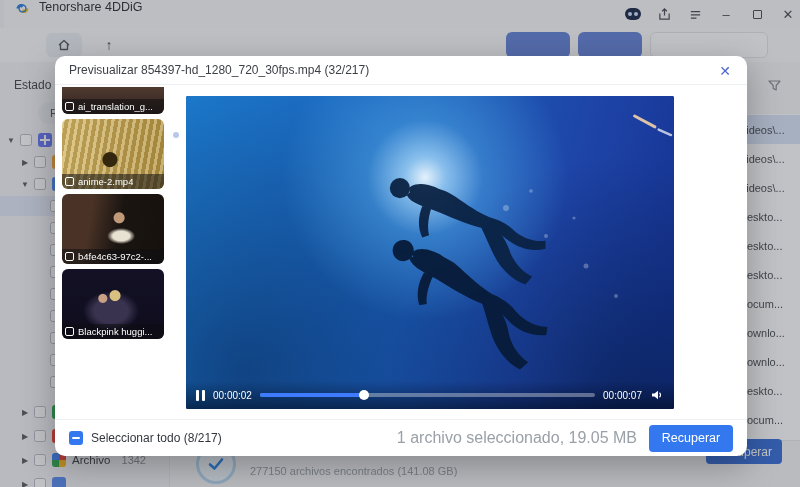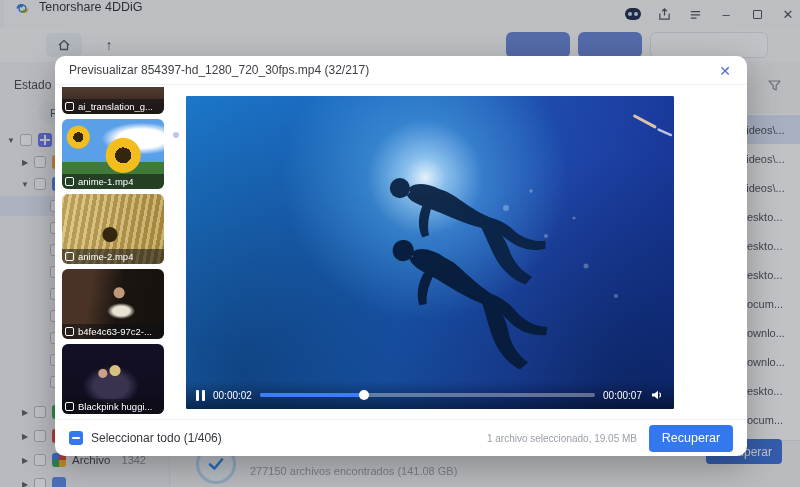--- a/index.html
+++ b/index.html
@@ -109,21 +109,21 @@
   .ptime { font-size:10px; color:#fff; }
   .ptrack { flex:1; height:4px; background:rgba(255,255,255,0.35); border-radius:2px; position:relative; }
   .pfill { height:4px; background:#3e7bff; border-radius:2px; position:relative; }
   .pthumb { position:absolute; right:-5px; top:-3px; width:10px; height:10px; border-radius:50%; background:#fff; }
 
   .mfoot { position:absolute; left:0; bottom:0; width:100%; height:37px; border-top:1px solid #eef0f3; display:flex; align-items:center; padding:0 14px; }
   .selcb { width:14px; height:14px; background:#3478f0; border-radius:3px; position:relative; flex:0 0 auto; }
   .selcb::after { content:""; position:absolute; left:3px; top:6px; width:8px; height:2px; background:#fff; border-radius:1px; }
   .sellabel { margin-left:8px; font-size:12px; color:#33373d; }
   .mfoot-right { margin-left:auto; display:flex; align-items:center; gap:12px; }
-  .selinfo { font-size:10px; color:#9aa0a8; }
+  .selinfo { font-size:16px; color:#9aa0a8; }
   .recoverbtn { width:84px; height:27px; background:#3478f0; border-radius:4px; color:#fff; font-size:12.5px; display:flex; align-items:center; justify-content:center; cursor:pointer; }
 </style>
 </head>
 <body>
 
 <div class="app">
 
   <div class="titlebar">
     <svg class="logo" viewBox="0 0 20 20">
       <path d="M3 10 C3 5,9 3,12 6 L9 9 C7 8,6 9,6 10 Z" fill="#2f7fe0"></path>
@@ -271,26 +271,20 @@
     <div class="mhead">
       <span class="mtitle">Previsualizar 854397-hd_1280_720_30fps.mp4 (32/217)</span>
       <span class="mclose">✕</span>
     </div>
 
     <div class="thumbcol">
       <div class="thumb first th1">
         <div class="tstrip">
             <span class="tcb"></span>
             <span class="tname">ai_translation_g...</span>
-          </div>
-      </div>
-      <div class="thumb th2">
-        <div class="tstrip">
-            <span class="tcb"></span>
-            <span class="tname">anime-1.mp4</span>
           </div>
       </div>
       <div class="thumb th3">
         <div class="tstrip">
             <span class="tcb"></span>
             <span class="tname">anime-2.mp4</span>
           </div>
       </div>
       <div class="thumb th4">
         <div class="tstrip">
@@ -351,21 +345,21 @@
         <span class="ptime">00:00:07</span>
         <svg width="14" height="14" viewBox="0 0 14 14">
             <path d="M2 5.5 h2.5 L8 2.8 v8.4 L4.5 8.5 H2 Z" fill="#fff"></path>
             <path d="M9.5 4.8 a3 3 0 0 1 0 4.4" fill="none" stroke="#fff" stroke-width="1.2"></path>
           </svg>
       </div>
     </div>
 
     <div class="mfoot">
       <span class="selcb"></span>
-      <span class="sellabel">Seleccionar todo (1/406)</span>
+      <span class="sellabel">Seleccionar todo (8/217)</span>
       <div class="mfoot-right">
         <span class="selinfo">1 archivo seleccionado, 19.05 MB</span>
         <div class="recoverbtn">Recuperar</div>
       </div>
     </div>
   </div>
 
 </div>
 
 </body></html>

